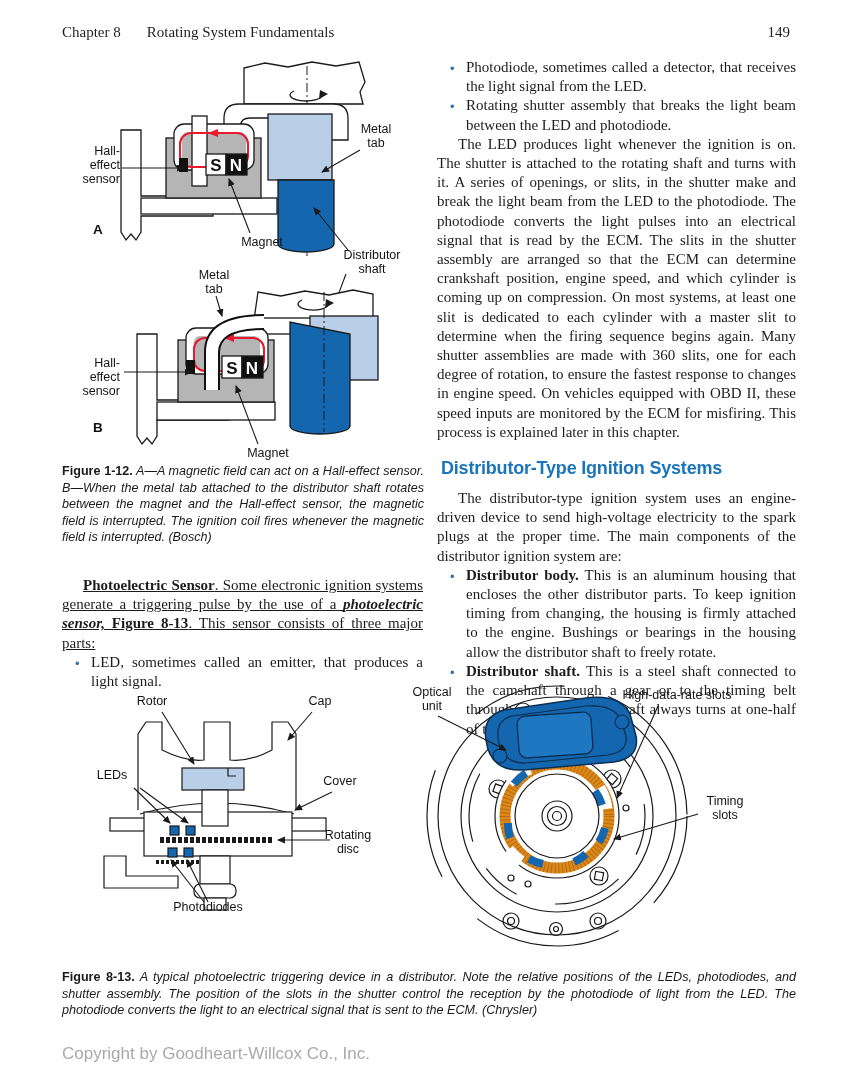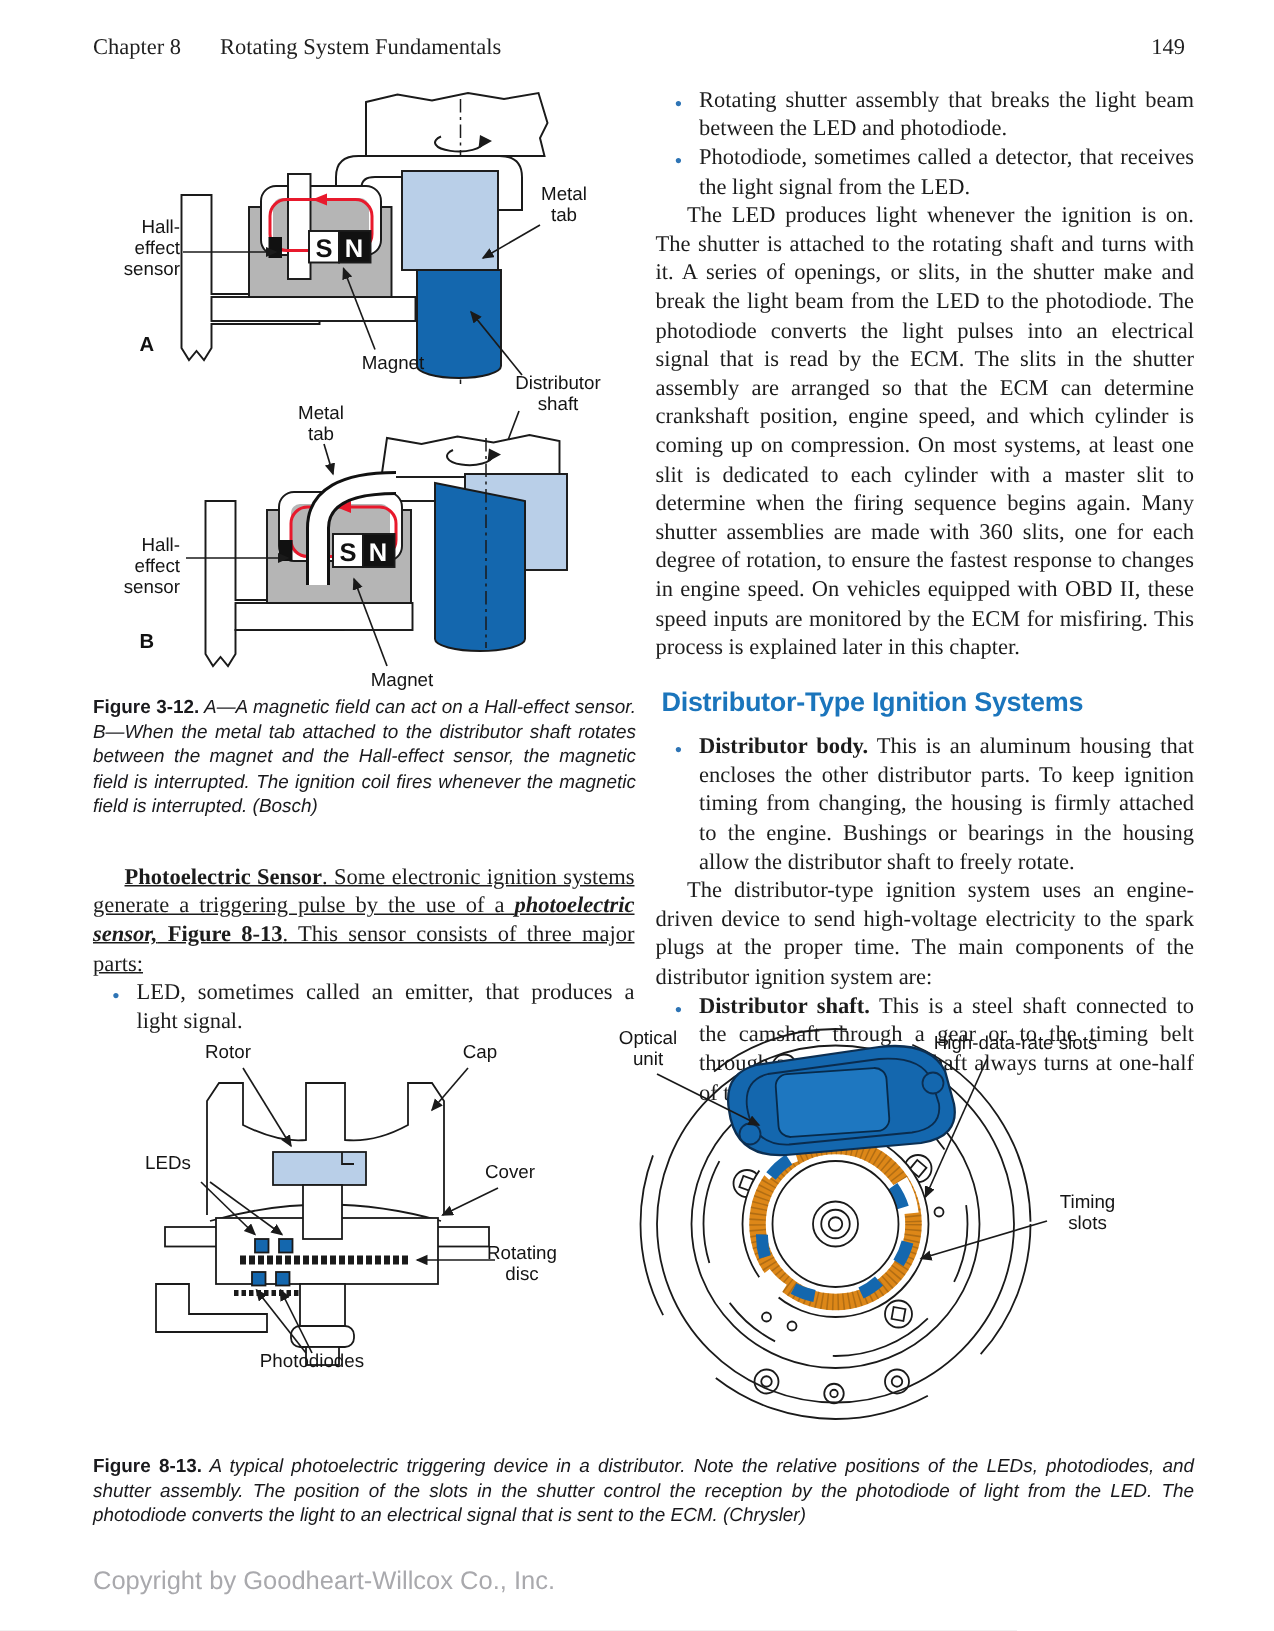--- a/index.html
+++ b/index.html
@@ -156,48 +156,48 @@
     <div class="dlabel" style="left:128px; top:210px; width:48px;">Metal
 tab</div>
     <div class="dlabel right" style="left:4px; top:298px; width:54px;">Hall-
 effect
 sensor</div>
     <div class="dlabel ab" style="left:31px; top:363px;">B</div>
     <div class="dlabel" style="left:178px; top:388px; width:56px;">Magnet</div>
   </div>
 
   <div class="caption" style="left:62px; top:463px; width:362px;">
-    <span class="cap-label">Figure 3-12.</span><span> A—A magnetic field can act on a Hall-effect sensor. B—When the metal tab attached to the distributor shaft rotates between the magnet and the Hall-effect sensor, the magnetic field is interrupted. The ignition coil fires whenever the magnetic field is interrupted. (Bosch)</span>
+    <span class="cap-label">Figure 1-12.</span><span> A—A magnetic field can act on a Hall-effect sensor. B—When the metal tab attached to the distributor shaft rotates between the magnet and the Hall-effect sensor, the magnetic field is interrupted. The ignition coil fires whenever the magnetic field is interrupted. (Bosch)</span>
   </div>
 
   <div class="colL" style="top:576px;">
     <p class="body-text indent" style="margin:0;text-decoration:underline;">
       <span class="b">Photoelectric Sensor</span><span>. Some electronic ignition systems generate a triggering pulse by the use of a </span><span class="bi">photoelectric sensor,</span><span class="b"> Figure 8-13</span><span>. This sensor consists of three major parts:</span>
     </p>
     <p class="body-text bullet" style="margin-top:0;">
       <span>LED, sometimes called an emitter, that produces a light signal.</span>
     </p>
   </div>
 
   <div class="colR">
     <p class="body-text bullet" style="margin:0;">
+      <span>Photodiode, sometimes called a detector, that receives the light signal from the LED.</span>
+    </p>
+    <p class="body-text bullet" style="margin:0;">
       <span>Rotating shutter assembly that breaks the light beam between the LED and photodiode.</span>
     </p>
-    <p class="body-text bullet" style="margin:0;">
-      <span>Photodiode, sometimes called a detector, that receives the light signal from the LED.</span>
-    </p>
     <p class="body-text indent" style="margin:0;">The LED produces light whenever the ignition is on. The shutter is attached to the rotating shaft and turns with it. A series of openings, or slits, in the shutter make and break the light beam from the LED to the photodiode. The photodiode converts the light pulses into an electrical signal that is read by the ECM. The slits in the shutter assembly are arranged so that the ECM can determine crankshaft position, engine speed, and which cylinder is coming up on compression. On most systems, at least one slit is dedicated to each cylinder with a master slit to determine when the firing sequence begins again. Many shutter assemblies are made with 360 slits, one for each degree of rotation, to ensure the fastest response to changes in engine speed. On vehicles equipped with OBD II, these speed inputs are monitored by the ECM for misfiring. This process is explained later in this chapter.</p>
 
     <h2 class="sect-head">Distributor-Type Ignition Systems</h2>
+
+    <p class="body-text indent" style="margin:0;">The distributor-type ignition system uses an engine-driven device to send high-voltage electricity to the spark plugs at the proper time. The main components of the distributor ignition system are:</p>
 
     <p class="body-text bullet" style="margin:0;">
       <span class="b">Distributor body.</span><span> This is an aluminum housing that encloses the other distributor parts. To keep ignition timing from changing, the housing is firmly attached to the engine. Bushings or bearings in the housing allow the distributor shaft to freely rotate.</span>
     </p>
-
-    <p class="body-text indent" style="margin:0;">The distributor-type ignition system uses an engine-driven device to send high-voltage electricity to the spark plugs at the proper time. The main components of the distributor ignition system are:</p>
     <p class="body-text bullet" style="margin:0;">
       <span class="b">Distributor shaft.</span><span> This is a steel shaft connected to the camshaft through a gear or to the timing belt through a sprocket. The shaft always turns at one-half of the</span>
     </p>
   </div>
 
   <div class="fig" style="left:62px; top:678px; width:735px; height:266px;">
 
     <svg width="340" height="265" viewBox="0 0 340 265" style="position:absolute; left:20px; top:2px;">
       <defs>
         <marker id="ar13" markerWidth="9" markerHeight="8" refX="7" refY="3.5" orient="auto" markerUnits="userSpaceOnUse">

